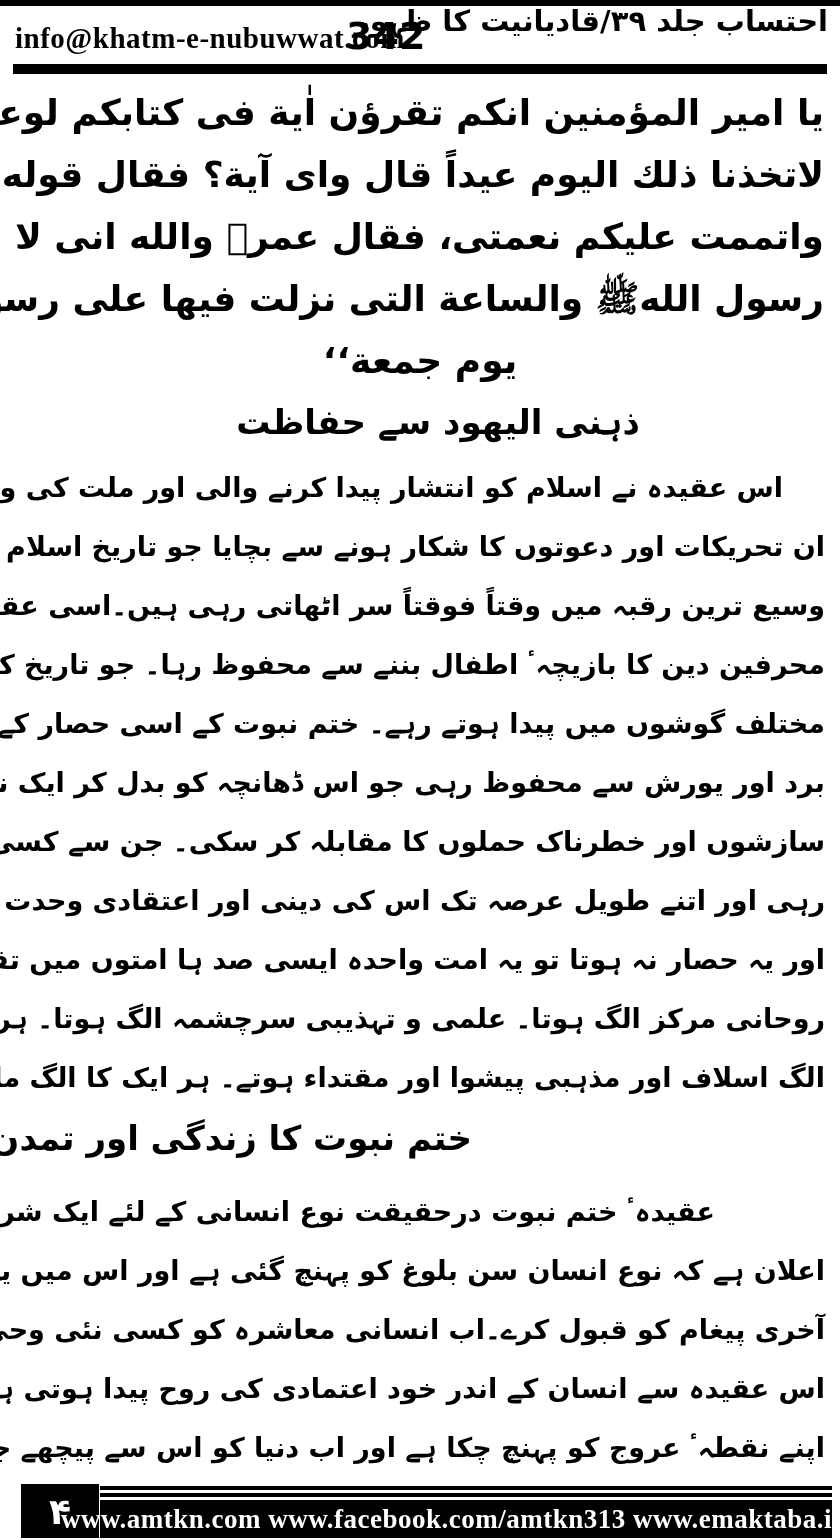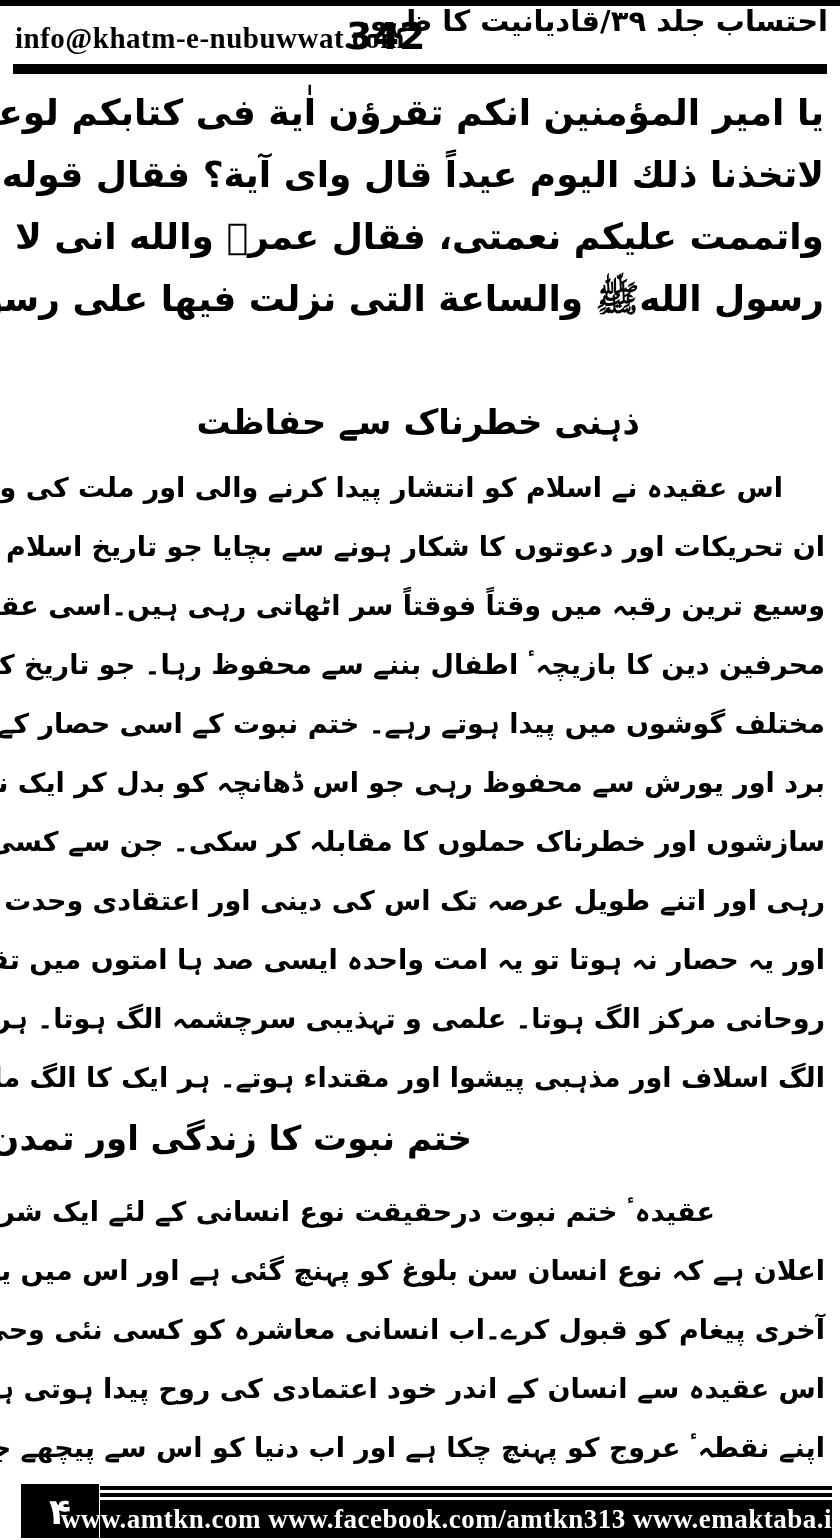--- a/index.html
+++ b/index.html
@@ -49,23 +49,24 @@
 <div class="abs hdr-email">info@khatm-e-nubuwwat.com</div>
 <div class="abs hdr-pagenum">342</div>
 <div class="abs hdr-title">احتساب جلد ۳۹/قادیانیت کا ظہور</div>
 <div class="abs hdr-rule"></div>
 
 <div class="abs quote">
   <div class="qline">یا امیر المؤمنین انکم تقرؤن اٰیة فی کتابکم لوعلینا معشر الیهود نزلت</div>
   <div class="qline">لاتخذنا ذلك الیوم عیداً قال وای آیة؟ فقال قوله الیوم اکملت لکم دینکم</div>
   <div class="qline">واتممت علیکم نعمتی، فقال عمرؓ والله انی لا علم الیوم الذی نزلت علی</div>
   <div class="qline">رسول اللهﷺ والساعة التی نزلت فیها علی رسول اللهﷺ عشیة عرفة</div>
+  <div class="qline center">یوم جمعة‘‘</div>
 </div>
 
-<div class="abs heading h1">ذہنی خطرناک سے حفاظت</div>
+<div class="abs heading h1">ذہنی الیهود سے حفاظت</div>
 
 <div class="abs para p1">
   <div class="bline indent-sm">اس عقیدہ نے اسلام کو انتشار پیدا کرنے والی اور ملت کی وحدت کو پارہ پارہ کرنے والی</div>
   <div class="bline">ان تحریکات اور دعوتوں کا شکار ہونے سے بچایا جو تاریخ اسلام کی طویل مدت اور عالم اسلام کے</div>
   <div class="bline">وسیع ترین رقبہ میں وقتاً فوقتاً سر اٹھاتی رہی ہیں۔اسی عقیدہ کا فیض تھا کہ اسلام ان مدعیان نبوت اور</div>
   <div class="bline">محرفین دین کا بازیچہٴ اطفال بننے سے محفوظ رہا۔ جو تاریخ کے مختلف وقفوں اور عالم اسلام کے</div>
   <div class="bline">مختلف گوشوں میں پیدا ہوتے رہے۔ ختم نبوت کے اسی حصار کے اندر یہ ملت ان مدعیوں کی دست</div>
   <div class="bline">برد اور یورش سے محفوظ رہی جو اس ڈھانچہ کو بدل کر ایک نیا ڈھانچہ بنانا چاہتے تھے اور وہ ان تمام</div>
   <div class="bline">سازشوں اور خطرناک حملوں کا مقابلہ کر سکی۔ جن سے کسی پیغمبر کی امت اس سے پہلے محفوظ نہیں</div>
   <div class="bline">رہی اور اتنے طویل عرصہ تک اس کی دینی اور اعتقادی وحدت اور یکسانی قائم رہی۔ اگر یہ عقیدہ</div>

